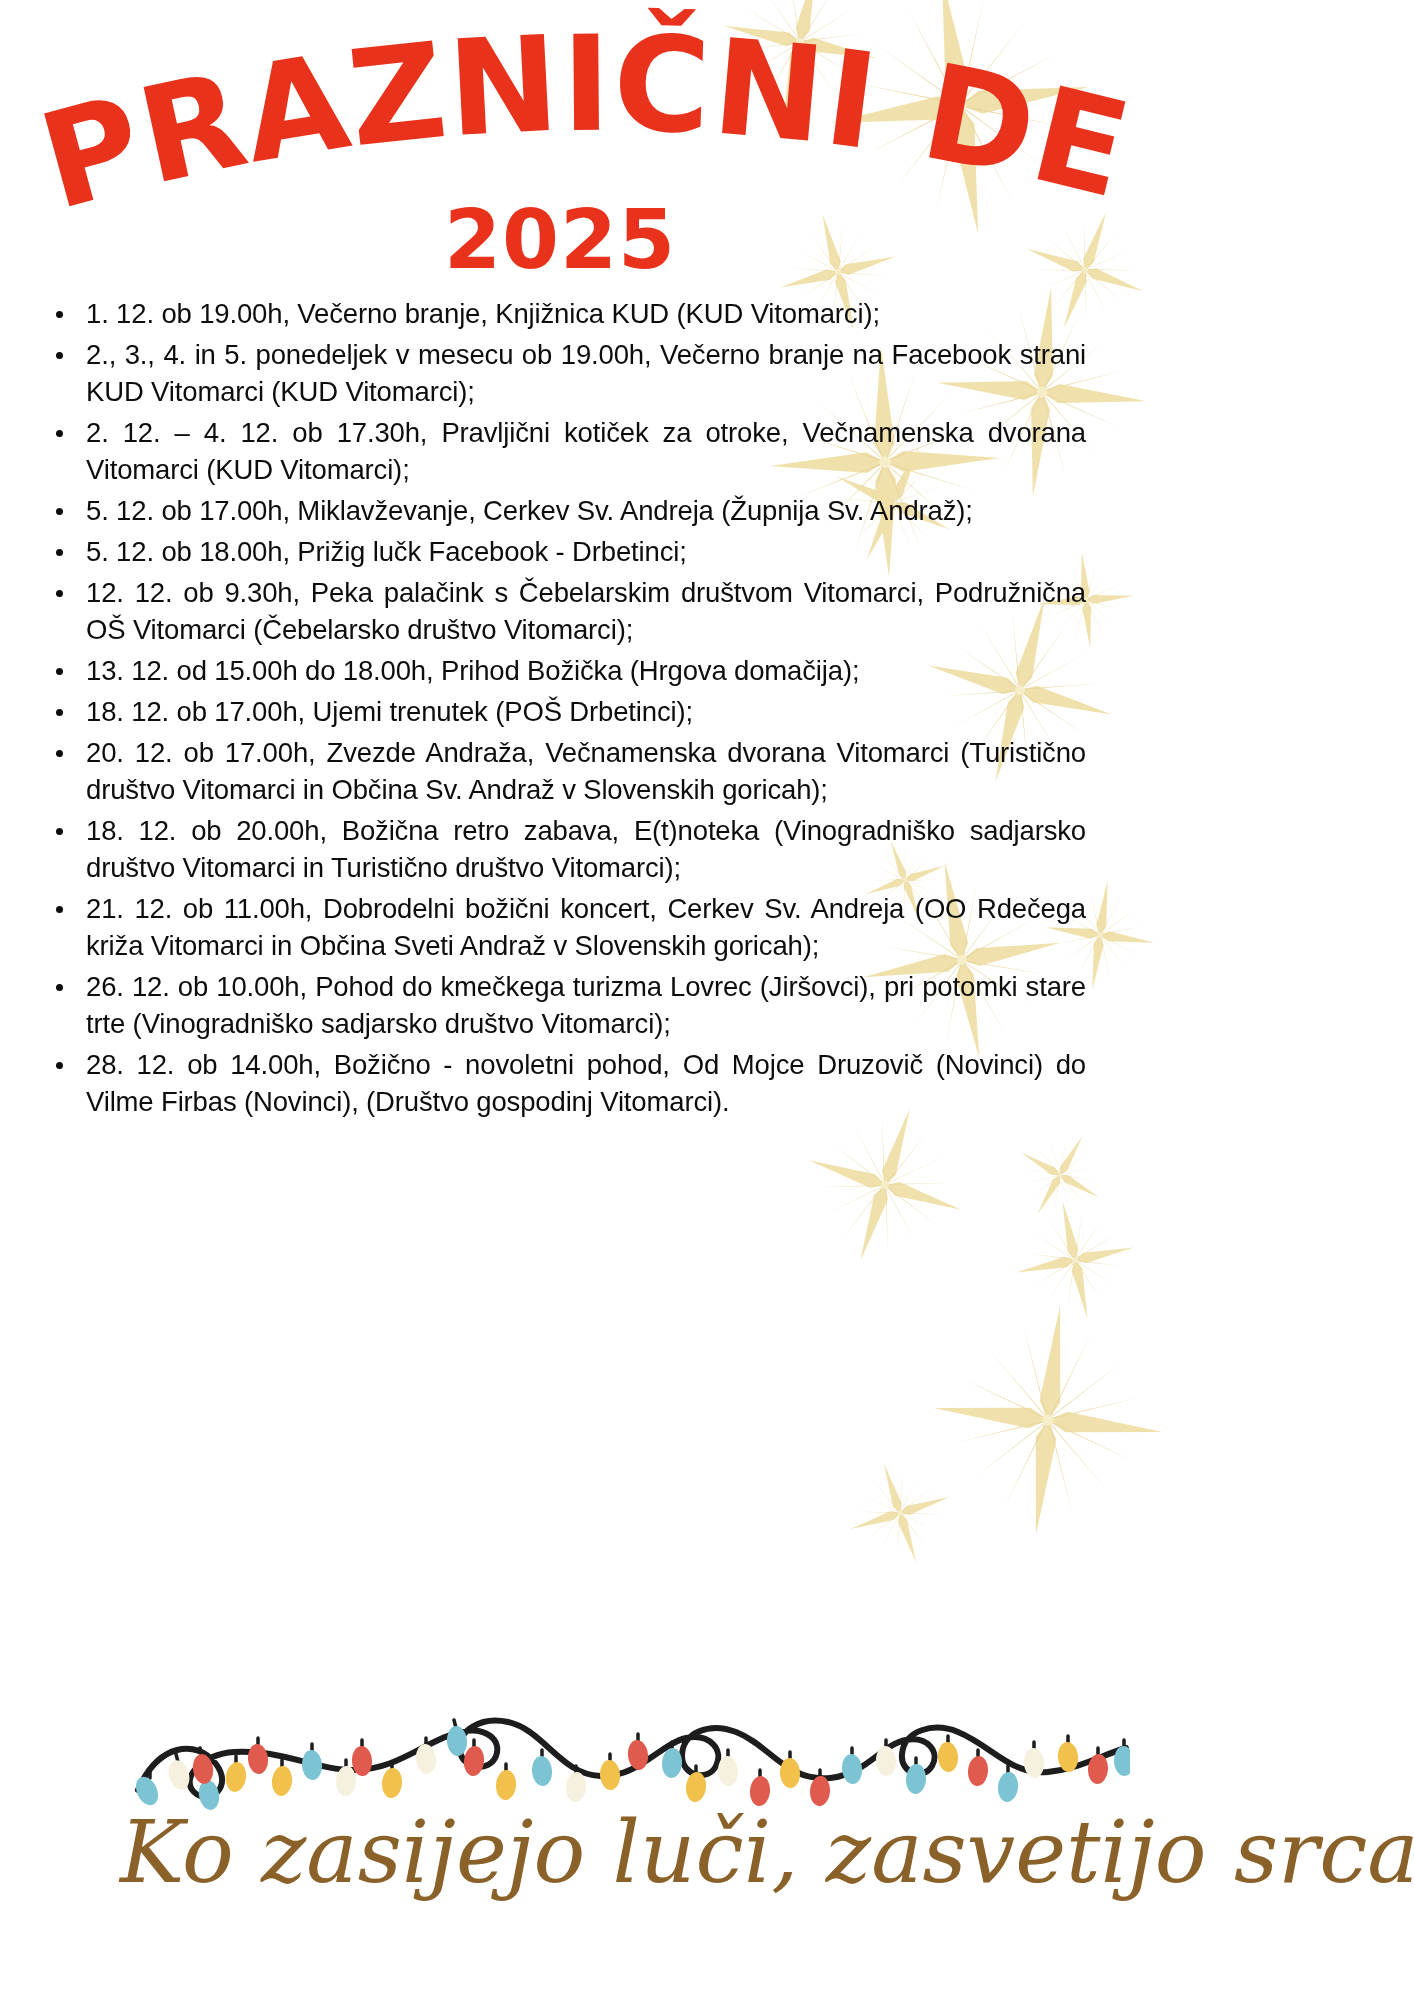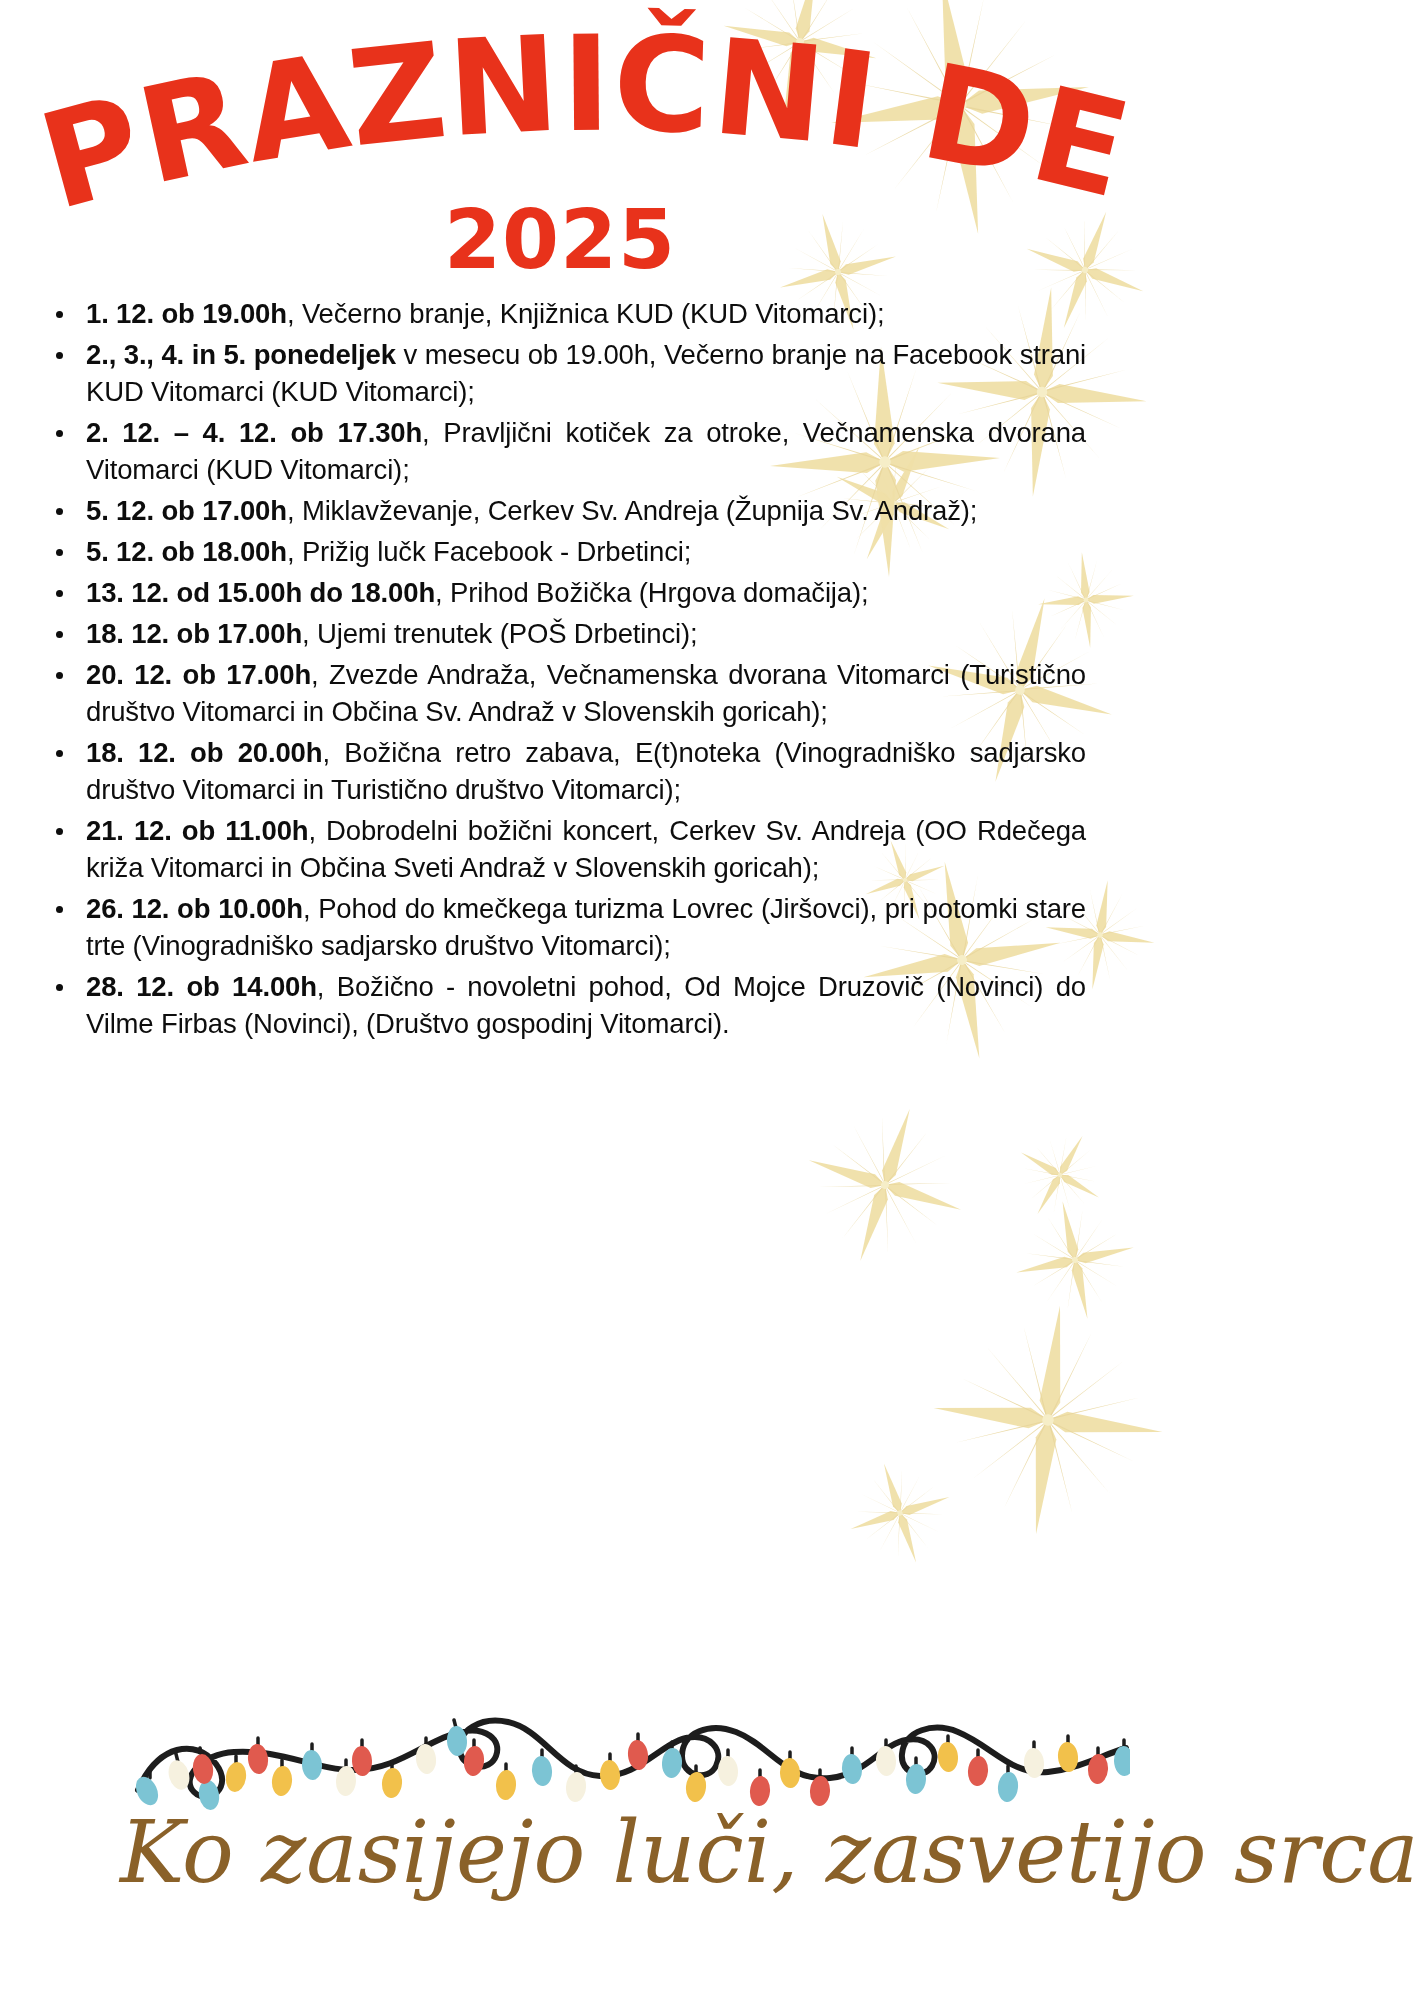--- a/index.html
+++ b/index.html
@@ -70,21 +70,21 @@
     content: "";
     position: absolute;
     left: 18px;
     top: 15px;
     width: 7px;
     height: 7px;
     border-radius: 50%;
     background: #0d0d0d;
   }
   .event-date {
-    font-weight: 700;
+    font-weight: 400;
     margin-top: 9px;
   }
   .event-desc { font-weight: 400; }
 
   
   #lights-garland {
     position: absolute;
     left: 130px;
     top: 1678px;
     width: 1000px;
@@ -185,20 +185,23 @@
     <li class="event-item">
       <span class="event-date">2. 12. – 4. 12. ob 17.30h</span><span class="event-desc">, Pravljični kotiček za otroke, Večnamenska dvorana Vitomarci (KUD Vitomarci);</span>
     </li>
     <li class="event-item">
       <span class="event-date">5. 12. ob 17.00h</span><span class="event-desc">, Miklavževanje, Cerkev Sv. Andreja (Župnija Sv. Andraž);</span>
     </li>
     <li class="event-item">
       <span class="event-date">5. 12. ob 18.00h</span><span class="event-desc">, Prižig lučk Facebook - Drbetinci;</span>
     </li>
     <li class="event-item">
+      <span class="event-date">12. 12. ob 9.30h</span><span class="event-desc">, Peka palačink s Čebelarskim društvom Vitomarci, Podružnična OŠ Vitomarci (Čebelarsko društvo Vitomarci);</span>
+    </li>
+    <li class="event-item">
       <span class="event-date">13. 12. od 15.00h do 18.00h</span><span class="event-desc">, Prihod Božička (Hrgova domačija);</span>
     </li>
     <li class="event-item">
       <span class="event-date">18. 12. ob 17.00h</span><span class="event-desc">, Ujemi trenutek (POŠ Drbetinci);</span>
     </li>
     <li class="event-item">
       <span class="event-date">20. 12. ob 17.00h</span><span class="event-desc">, Zvezde Andraža, Večnamenska dvorana Vitomarci (Turistično društvo Vitomarci in Občina Sv. Andraž v Slovenskih goricah);</span>
     </li>
     <li class="event-item">
       <span class="event-date">18. 12. ob 20.00h</span><span class="event-desc">, Božična retro zabava, E(t)noteka (Vinogradniško sadjarsko društvo Vitomarci in Turistično društvo Vitomarci);</span>

